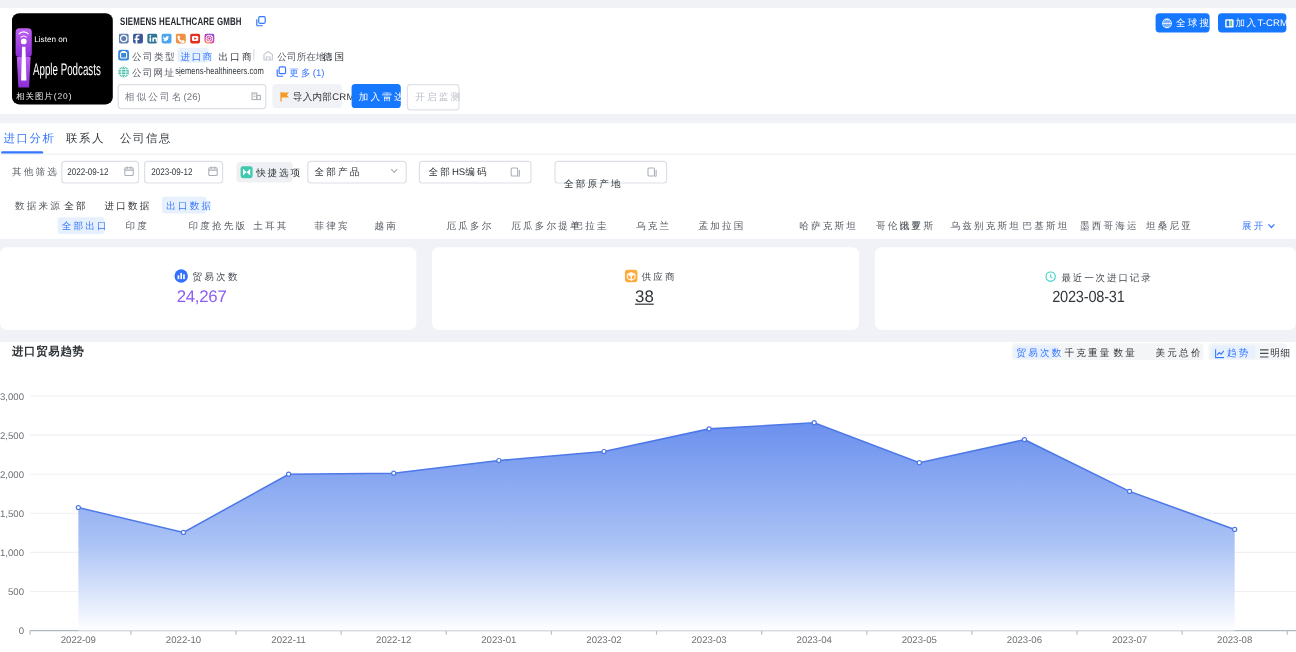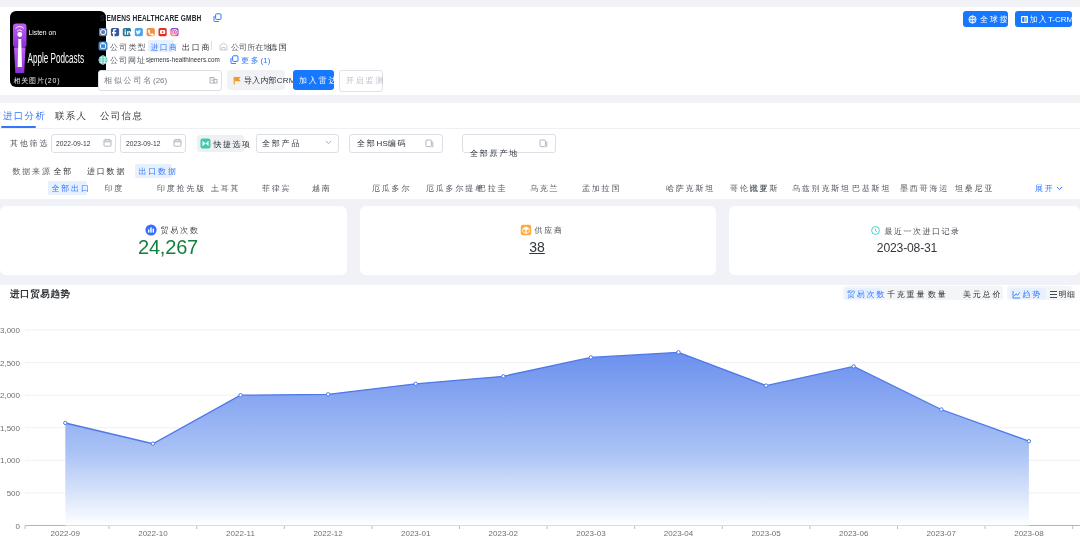--- a/index.html
+++ b/index.html
@@ -13,21 +13,21 @@
 svg{display:block;}
 </style>
 </head>
 <body>
 <div id="page">
 
 <div class="abs" style="left:0;top:0;width:1080px;height:7px;background:#f0f2f6;"></div>
 
 <div class="abs" style="left:0;top:7px;width:1080px;height:88px;background:#fff;"></div>
 
-<div class="abs" style="left:10px;top:11px;width:96px;height:76px;background:#000;border-radius:6px;overflow:hidden;text-align:center;">
+<div class="abs" style="left:10px;top:11px;width:84px;height:76px;background:#000;border-radius:6px;overflow:hidden;text-align:center;">
   <svg width="76" height="76" viewBox="0 0 76 76">
     <defs>
       <linearGradient id="pod" x1="0" y1="0" x2="0" y2="1">
         <stop offset="0" stop-color="#c061f2"></stop>
             <stop offset="1" stop-color="#8b2fd6"></stop>
       </linearGradient>
     </defs>
     <rect x="3" y="12.5" width="13.5" height="24" rx="3.2" fill="url(#pod)"></rect>
     <path d="M4 36.5 L15.5 36.5 L14.2 62 L5.3 62 Z" fill="url(#pod)"></path>
     <path d="M5.6 17.5 a5.3 5.3 0 0 1 8.2 0" fill="none" stroke="#fff" stroke-width="0.9"></path>
@@ -221,21 +221,21 @@
 <div class="abs" style="left:359.5px;top:205.5px;width:356px;height:69px;background:#fff;border-radius:6px;"></div>
 <div class="abs" style="left:728.5px;top:205.5px;width:351.5px;height:69px;background:#fff;border-radius:6px;"></div>
 
 <svg class="abs" style="left:145px;top:224px" width="12" height="12" viewBox="0 0 12 12">
       <circle cx="6" cy="6" r="5.6" fill="#3370ff"></circle>
       <rect x="3" y="5.4" width="1.4" height="3.2" fill="#fff"></rect>
       <rect x="5.3" y="3.4" width="1.4" height="5.2" fill="#fff"></rect>
       <rect x="7.6" y="4.6" width="1.4" height="4" fill="#fff"></rect>
     </svg>
 <div class="abs cj" style="left:160.5px;top:226px;font-size:8px;line-height:9px;color:#454a51;">贸易次数</div>
-<div class="abs" style="left:0px;top:241px;width:336px;text-align:center;font-size:20px;line-height:13px;color:#15803d;letter-spacing:-0.2px;">24,267</div>
+<div class="abs" style="left:0px;top:241px;width:336px;text-align:center;font-size:14px;line-height:13px;color:#8b5cf6;letter-spacing:-0.2px;">24,267</div>
 
 <svg class="abs" style="left:520px;top:224px" width="12" height="12" viewBox="0 0 12 12">
       <rect x="0.8" y="0.8" width="10.4" height="10.4" rx="2" fill="#ffaa3a"></rect>
       <path d="M2.8 4.2 L6 2.6 L9.2 4.2 L6 5.8 Z" fill="#fff"></path>
       <path d="M2.8 4.6 V8 L6 9.6 V6 Z M9.2 4.6 V8 L6 9.6 V6 Z" fill="none" stroke="#fff" stroke-width="0.8"></path>
     </svg>
 <div class="abs cj" style="left:534.5px;top:226px;font-size:8px;line-height:9px;color:#454a51;">供应商</div>
 <div class="abs" style="left:359.5px;top:241px;width:355px;text-align:center;font-size:14px;line-height:13px;color:#33383e;text-decoration:underline;">38</div>
 
 <svg class="abs" style="left:871px;top:226px" width="9" height="9" viewBox="0 0 9 9">

